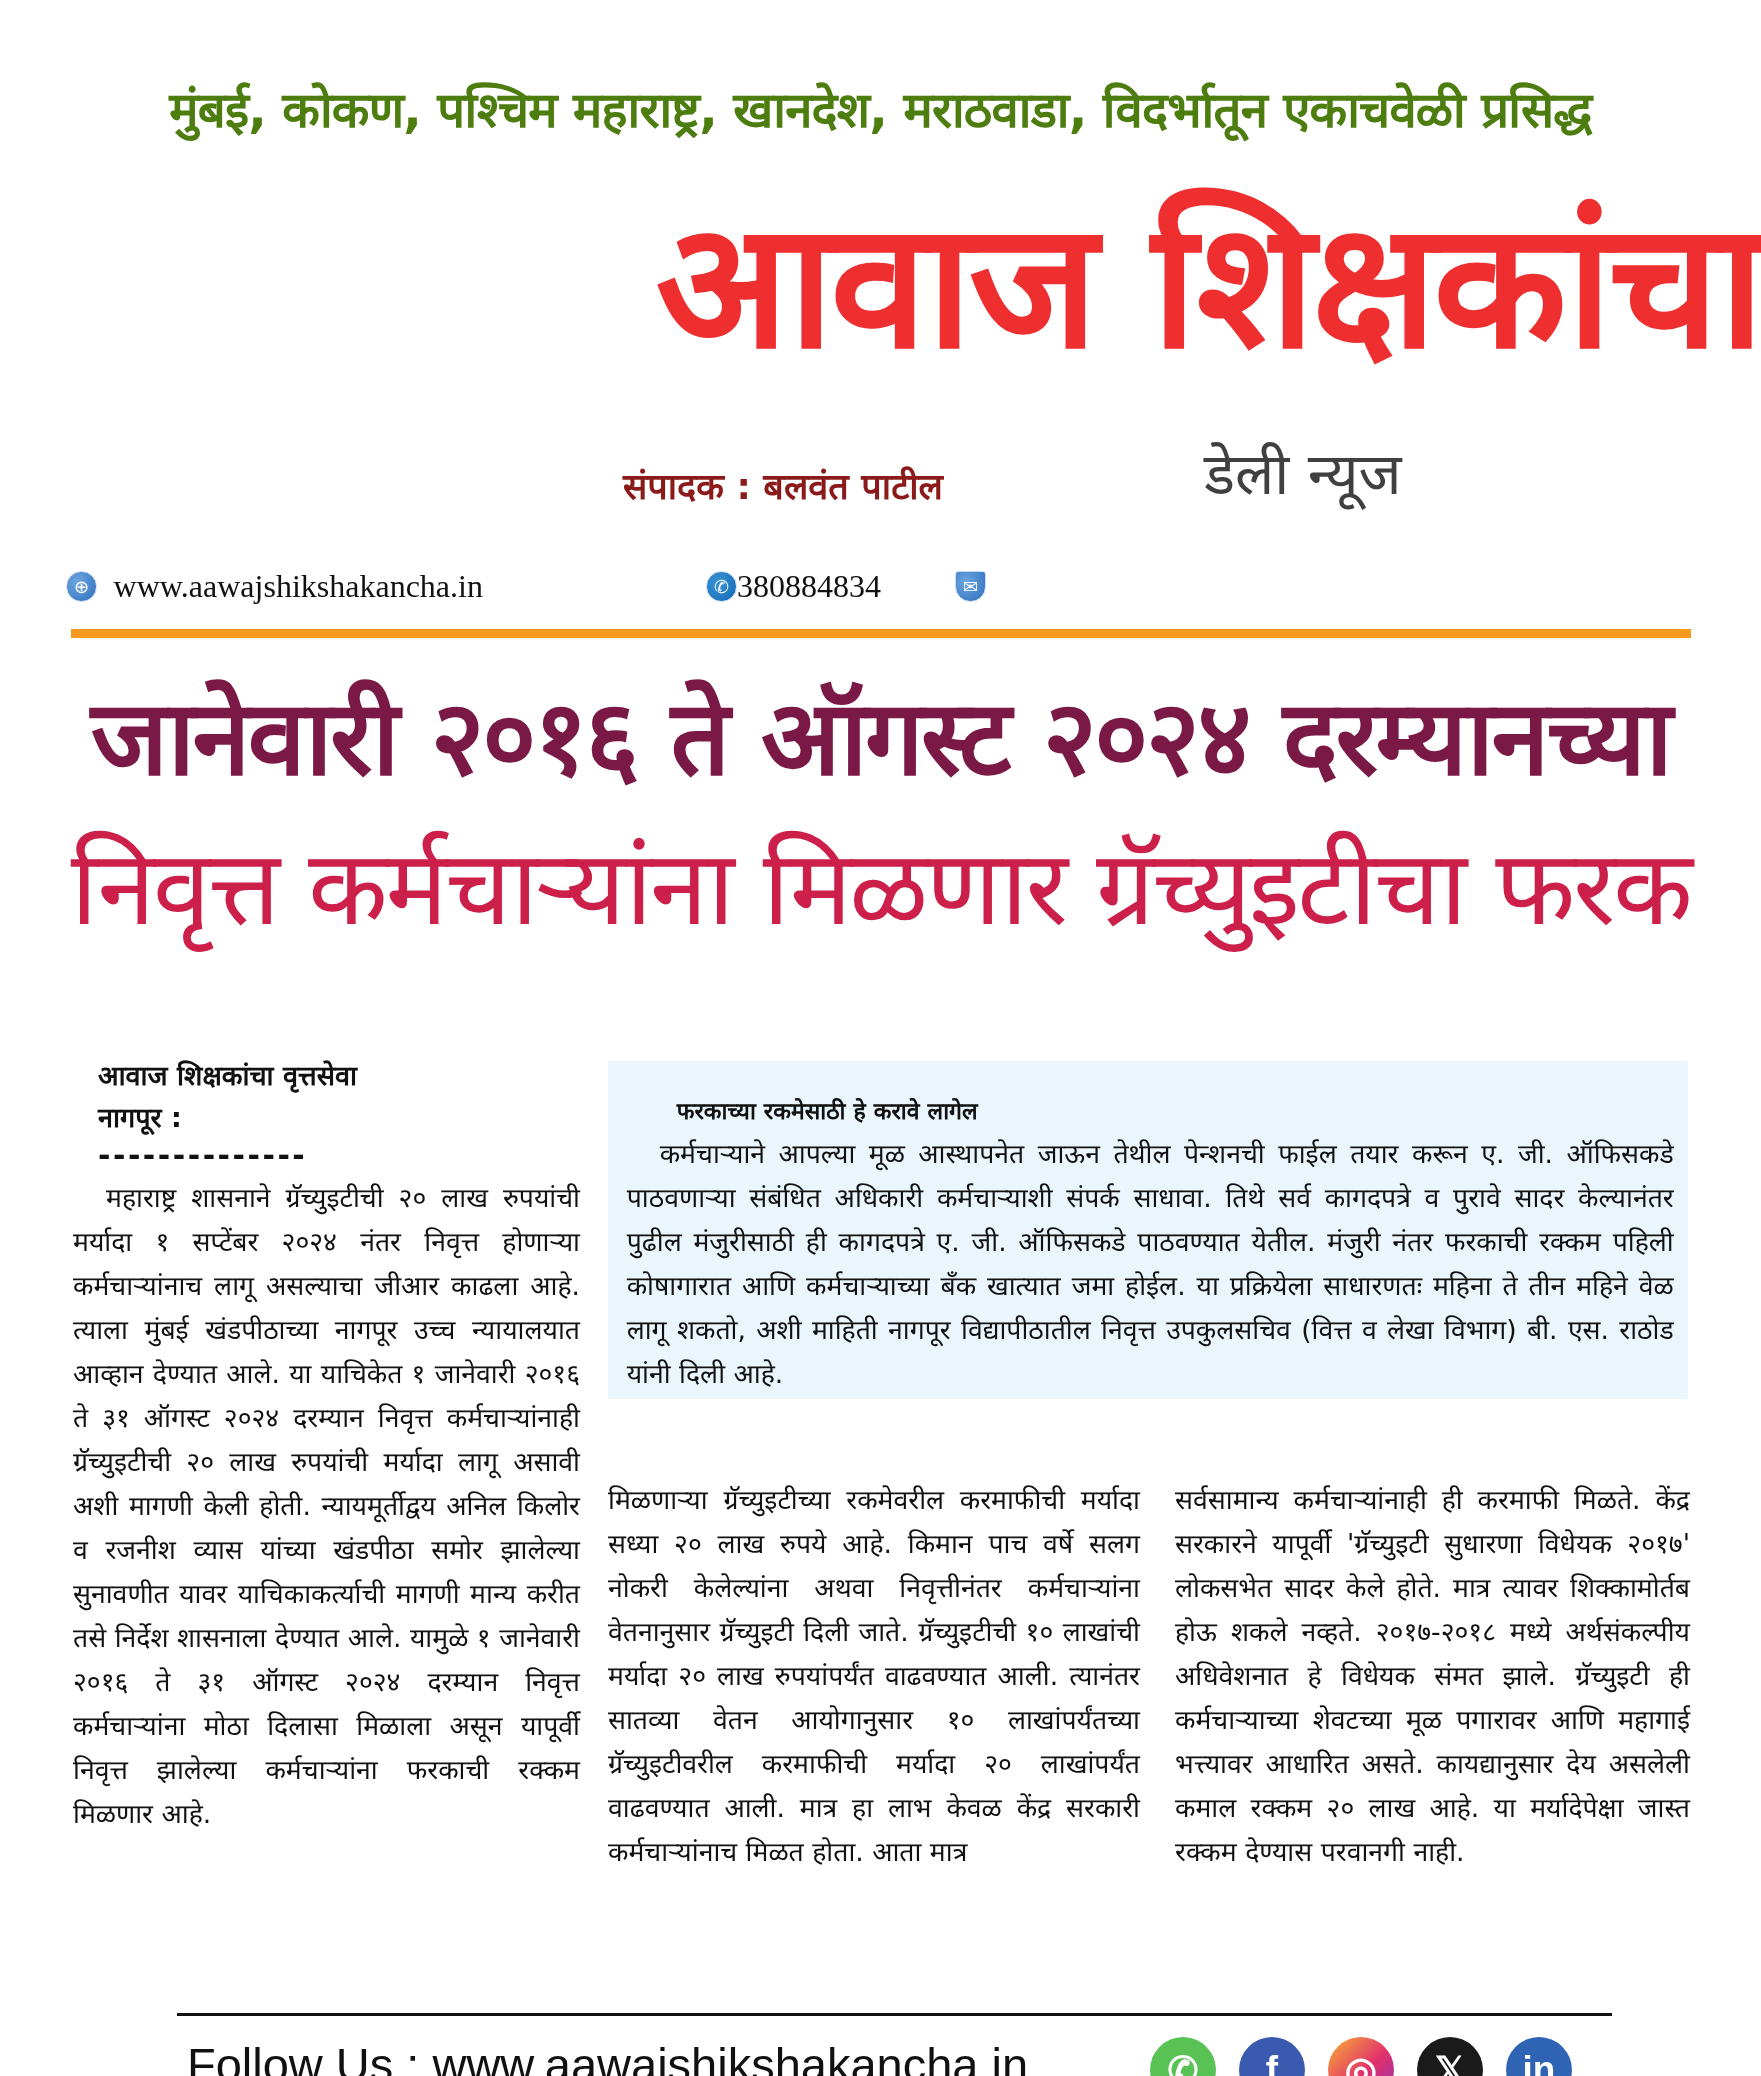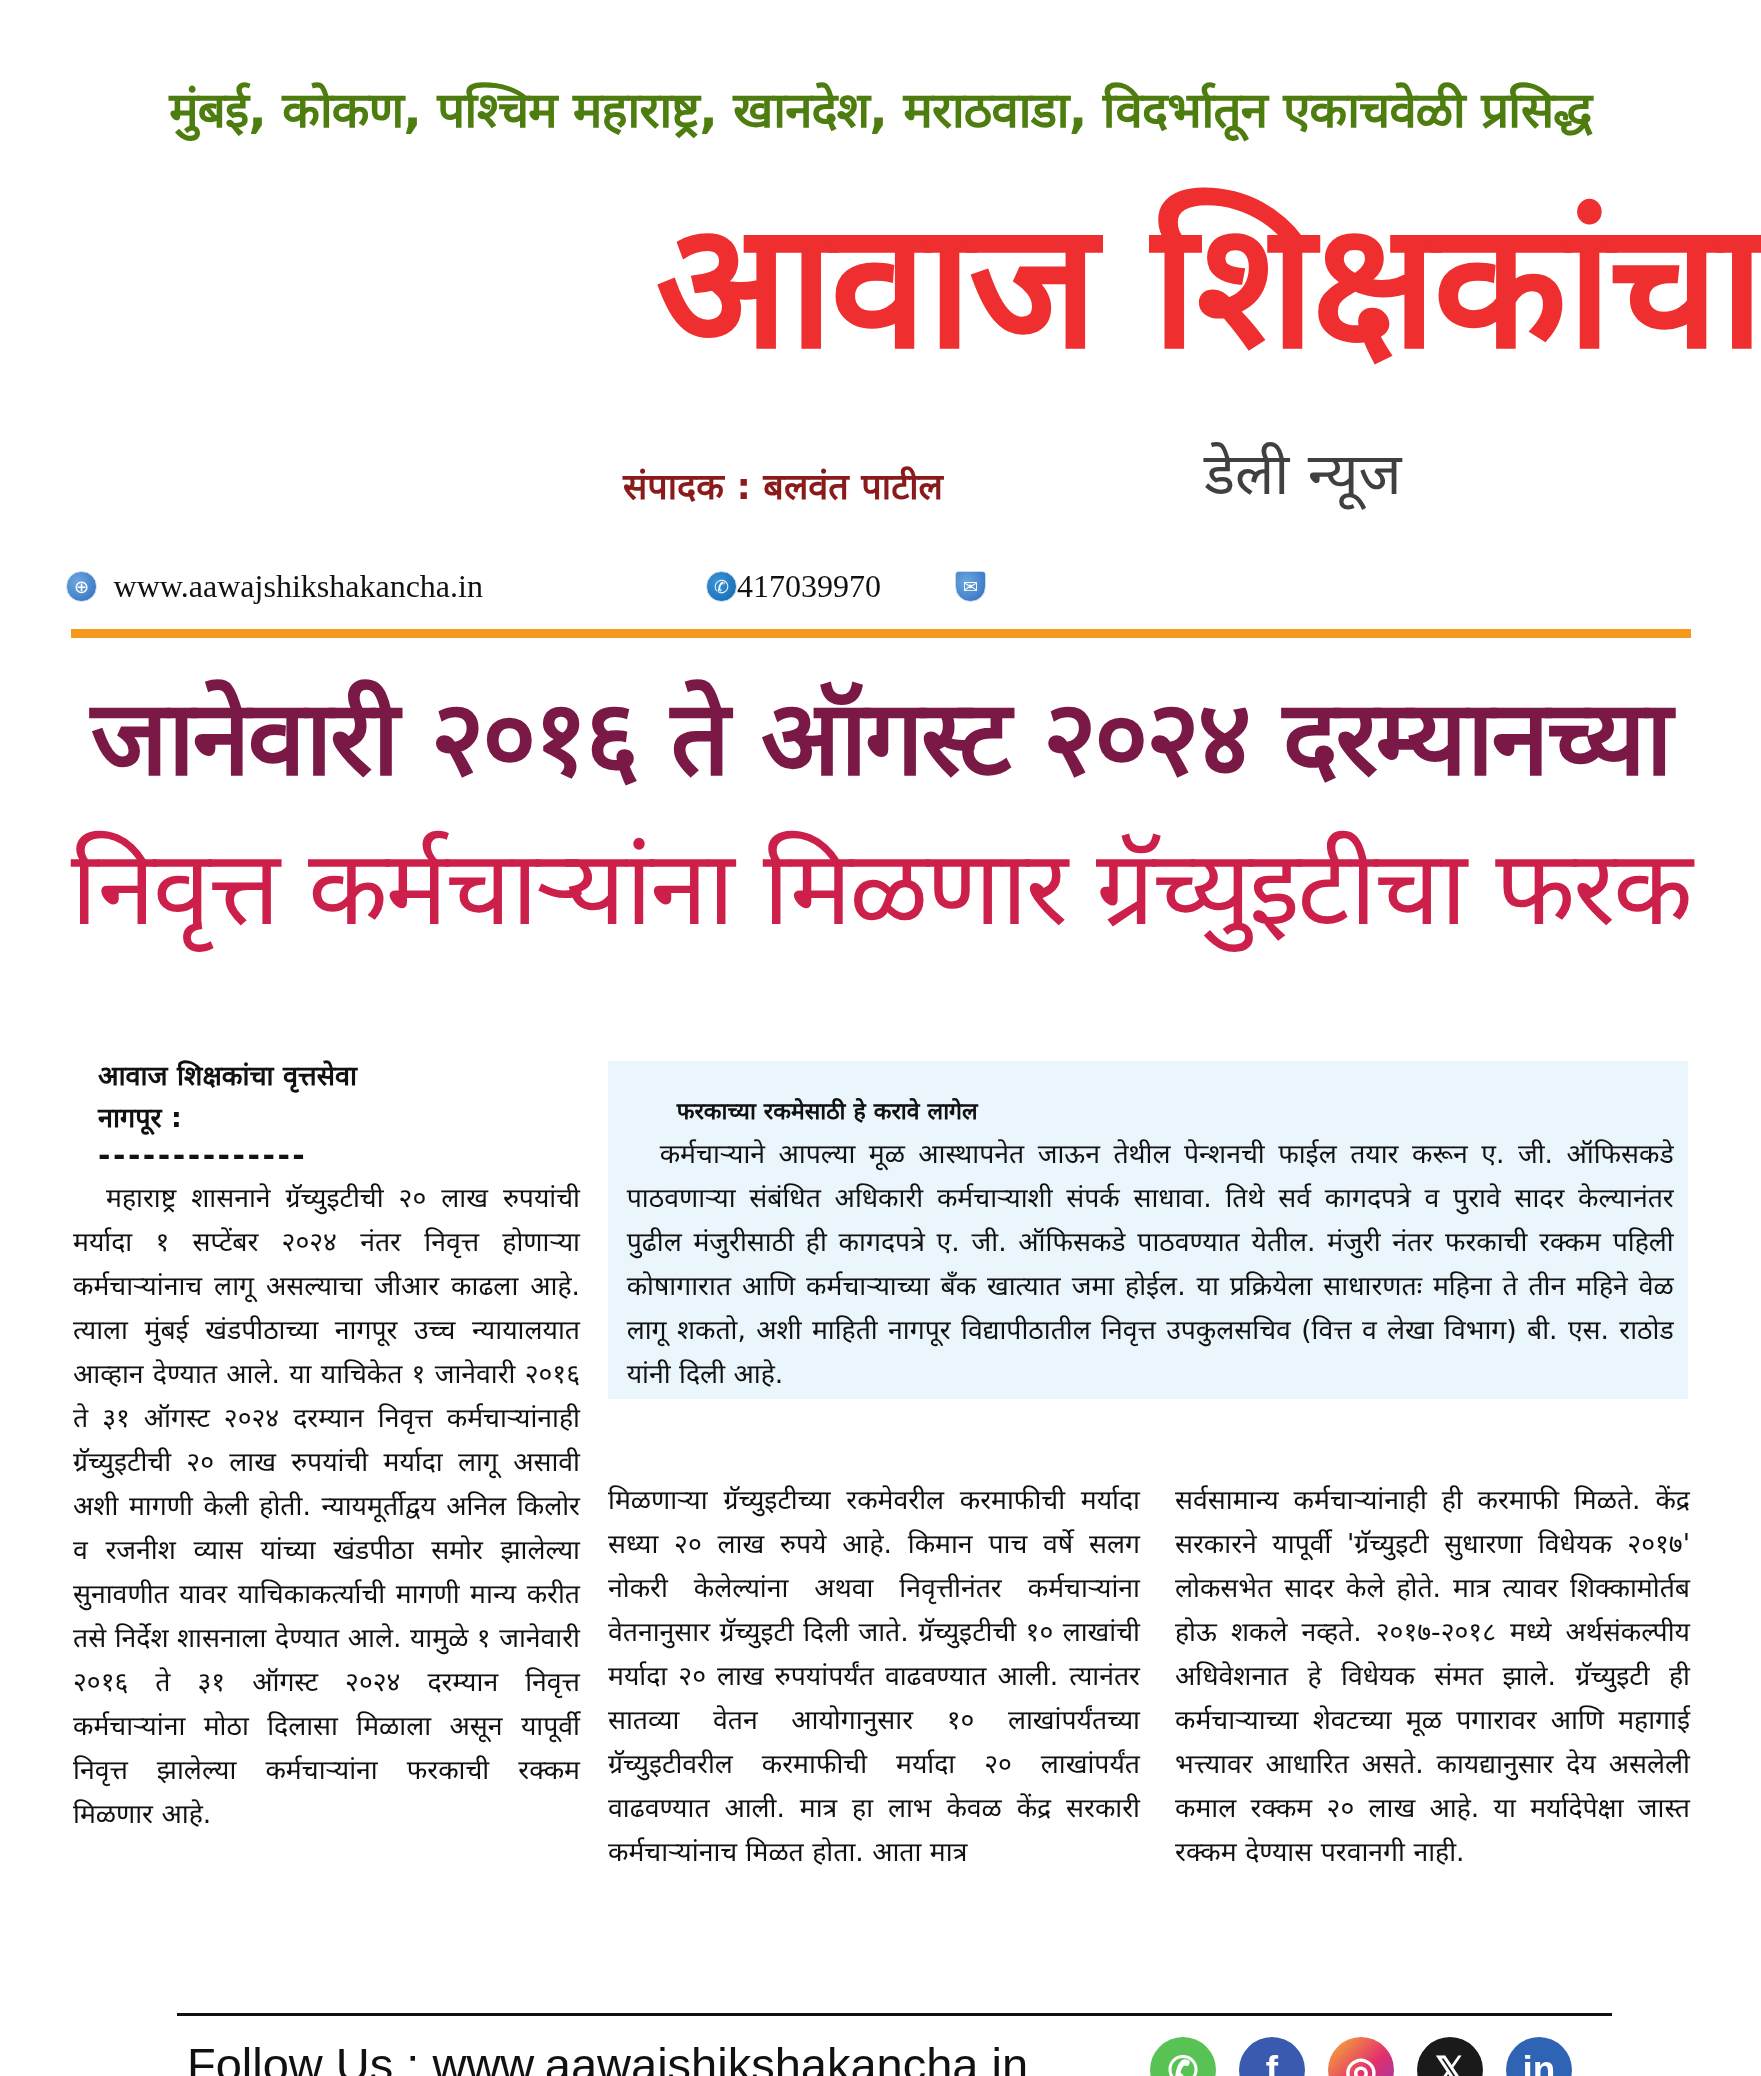--- a/index.html
+++ b/index.html
@@ -99,21 +99,21 @@
 <div class="abs brand">आवाज शिक्षकांचा</div>
 <div class="abs editor">संपादक : बलवंत पाटील</div>
 <div class="abs edition">डेली न्यूज</div>
 
 <div class="abs contact contact-web">
   <span class="ic">⊕</span>
   <span class="txt">www.aawajshikshakancha.in</span>
 </div>
 <div class="abs contact contact-phone">
   <span class="ic">✆</span>
-  <span class="txt">417039970</span>
+  <span class="txt">380884834</span>
 </div>
 <div class="abs contact contact-mail">
   <span class="ic">✉</span>
 </div>
 <div class="abs orange-rule"></div>
 
 <div class="abs hl1">जानेवारी २०१६ ते ऑगस्ट २०२४ दरम्यानच्या</div>
 <div class="abs hl2">निवृत्त कर्मचाऱ्यांना मिळणार ग्रॅच्युइटीचा फरक</div>
 
 <div class="abs col col-left">

